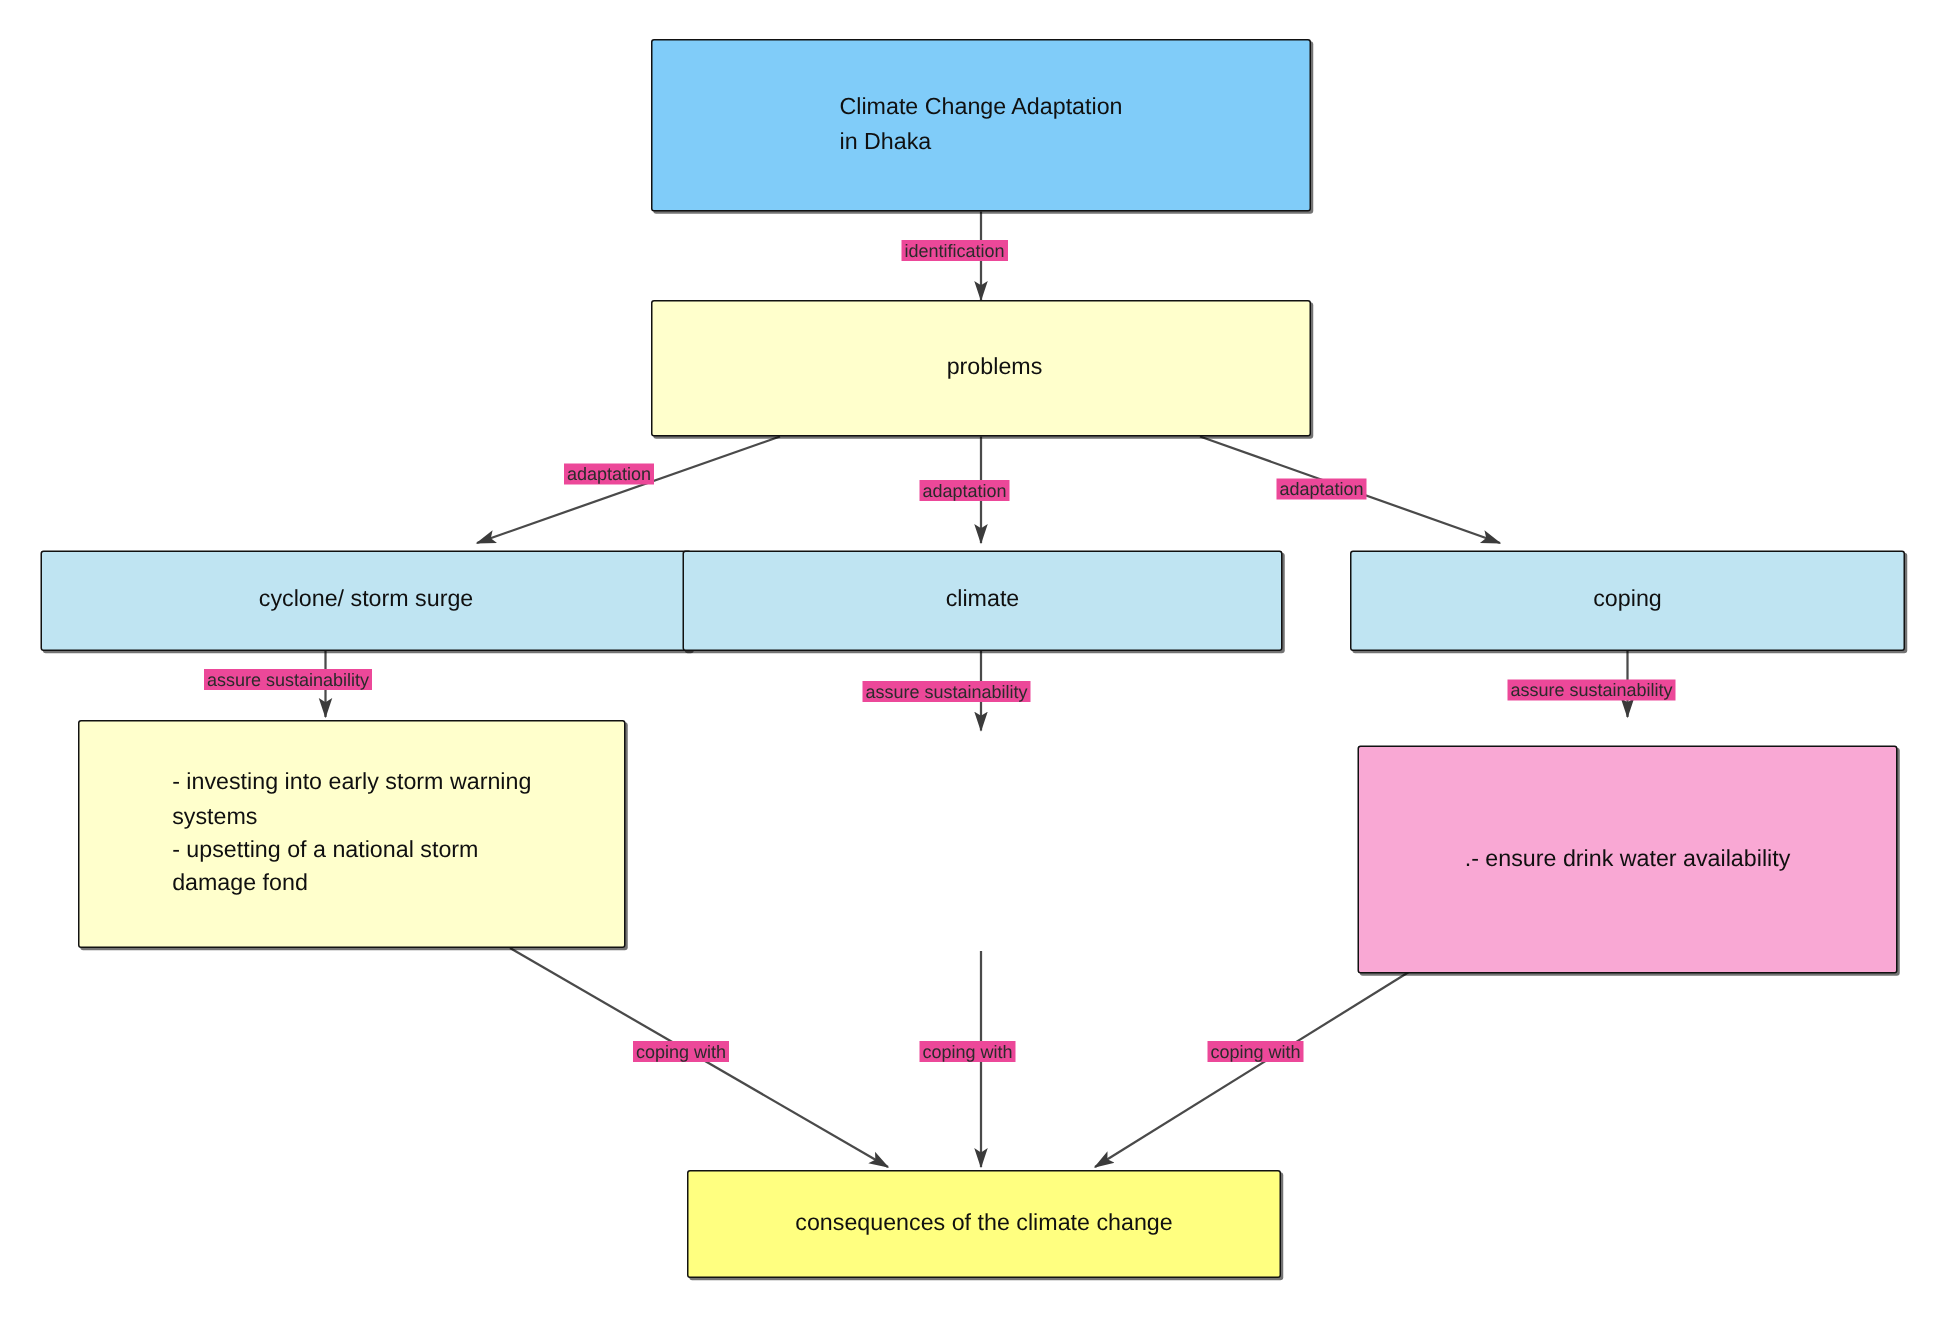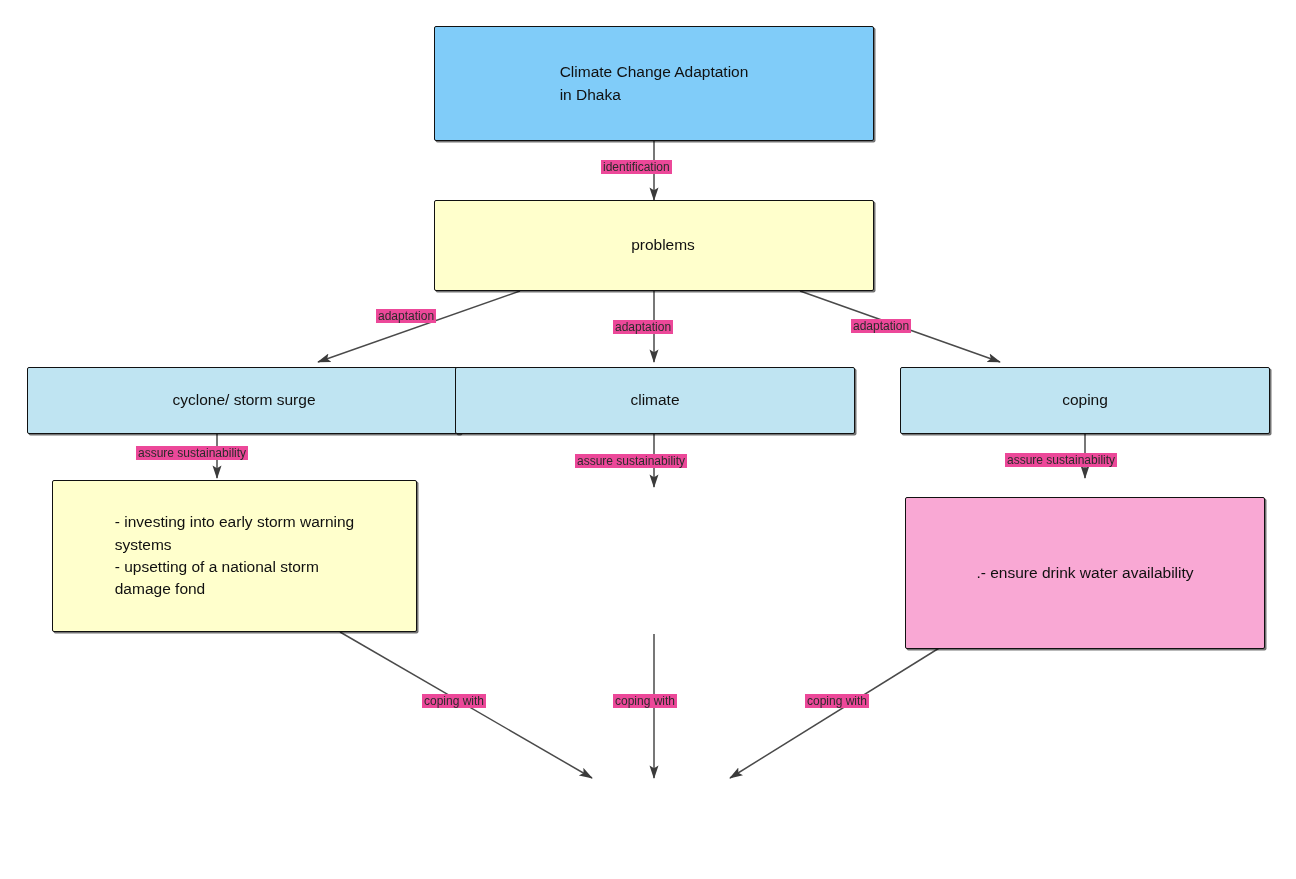--- a/index.html
+++ b/index.html
@@ -105,20 +105,23 @@
   <div class="node" style="left:52px; top:480px; width:365px; height:152px; background:#ffffcc;">
     <span class="label">- investing into early storm  warning
 systems
 - upsetting of a national  storm
 damage fond</span>
   </div>
   <div class="node" style="left:905px; top:452px; width:360px; height:152px; background:#f9a8d4;margin-top:45px;">
     <span class="label">.- ensure drink water availability</span>
   </div>
 
+  <div class="node" style="left:458px; top:780px; width:396px; height:72px; background:#ffff80;">
+    <span class="label">consequences of the climate change</span>
+  </div>
 
   <div class="edge-label" style="left:601px; top:160px;">identification</div>
 
   <div class="edge-label" style="left:376px; top:309px;">adaptation</div>
   <div class="edge-label" style="left:613px; top:320px;">adaptation</div>
   <div class="edge-label" style="left:851px; top:319px;">adaptation</div>
 
   <div class="edge-label" style="left:136px; top:446px;">assure sustainability</div>
   <div class="edge-label" style="left:575px; top:454px;">assure sustainability</div>
   <div class="edge-label" style="left:1005px; top:453px;">assure sustainability</div>

